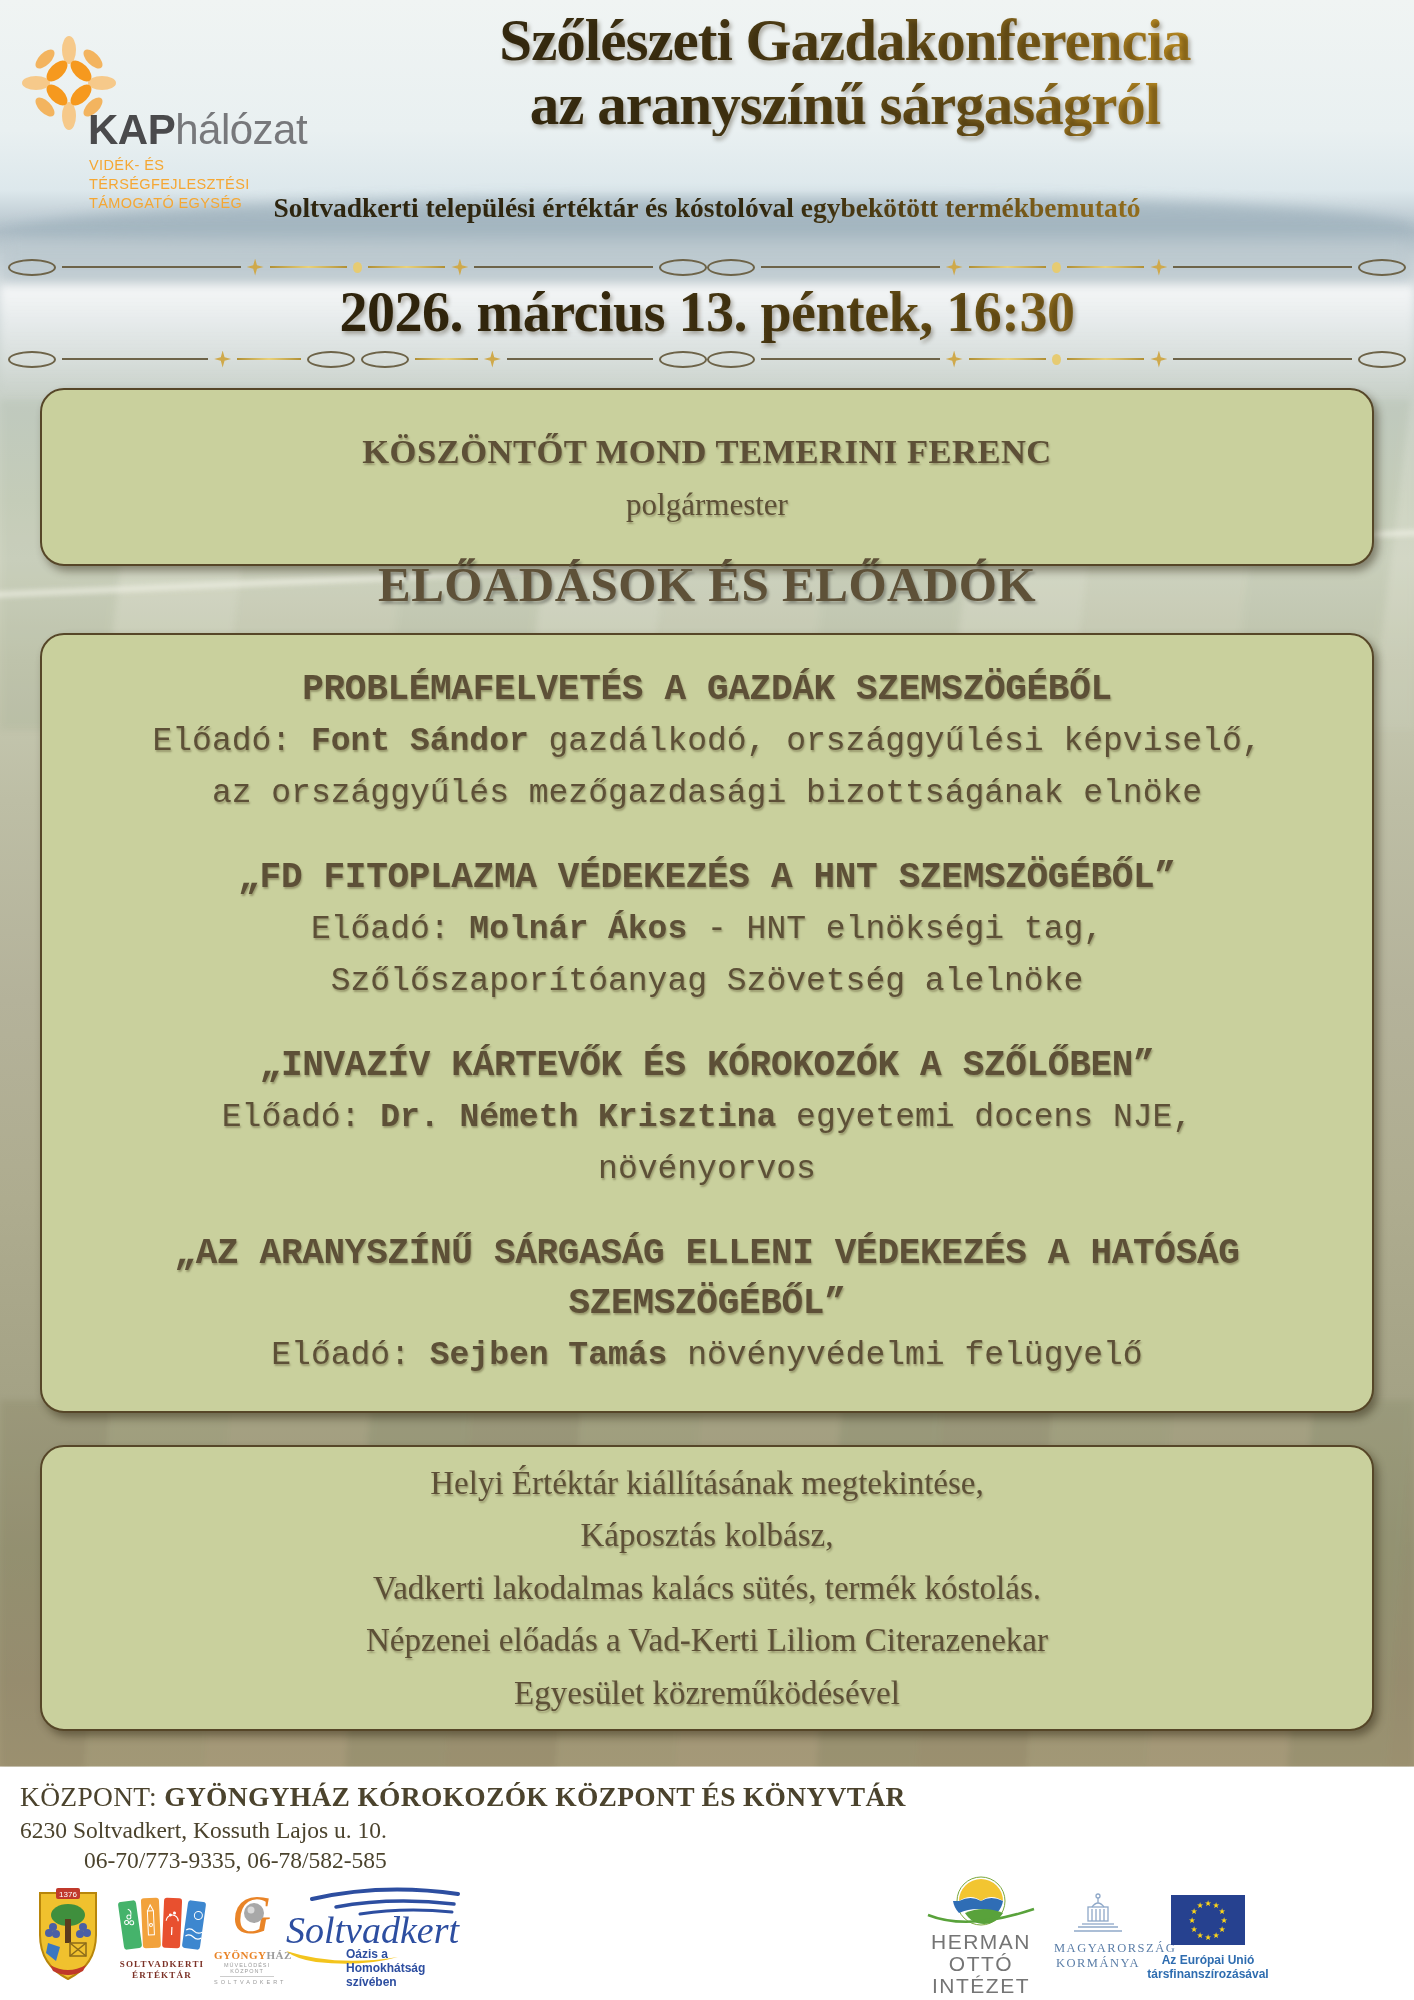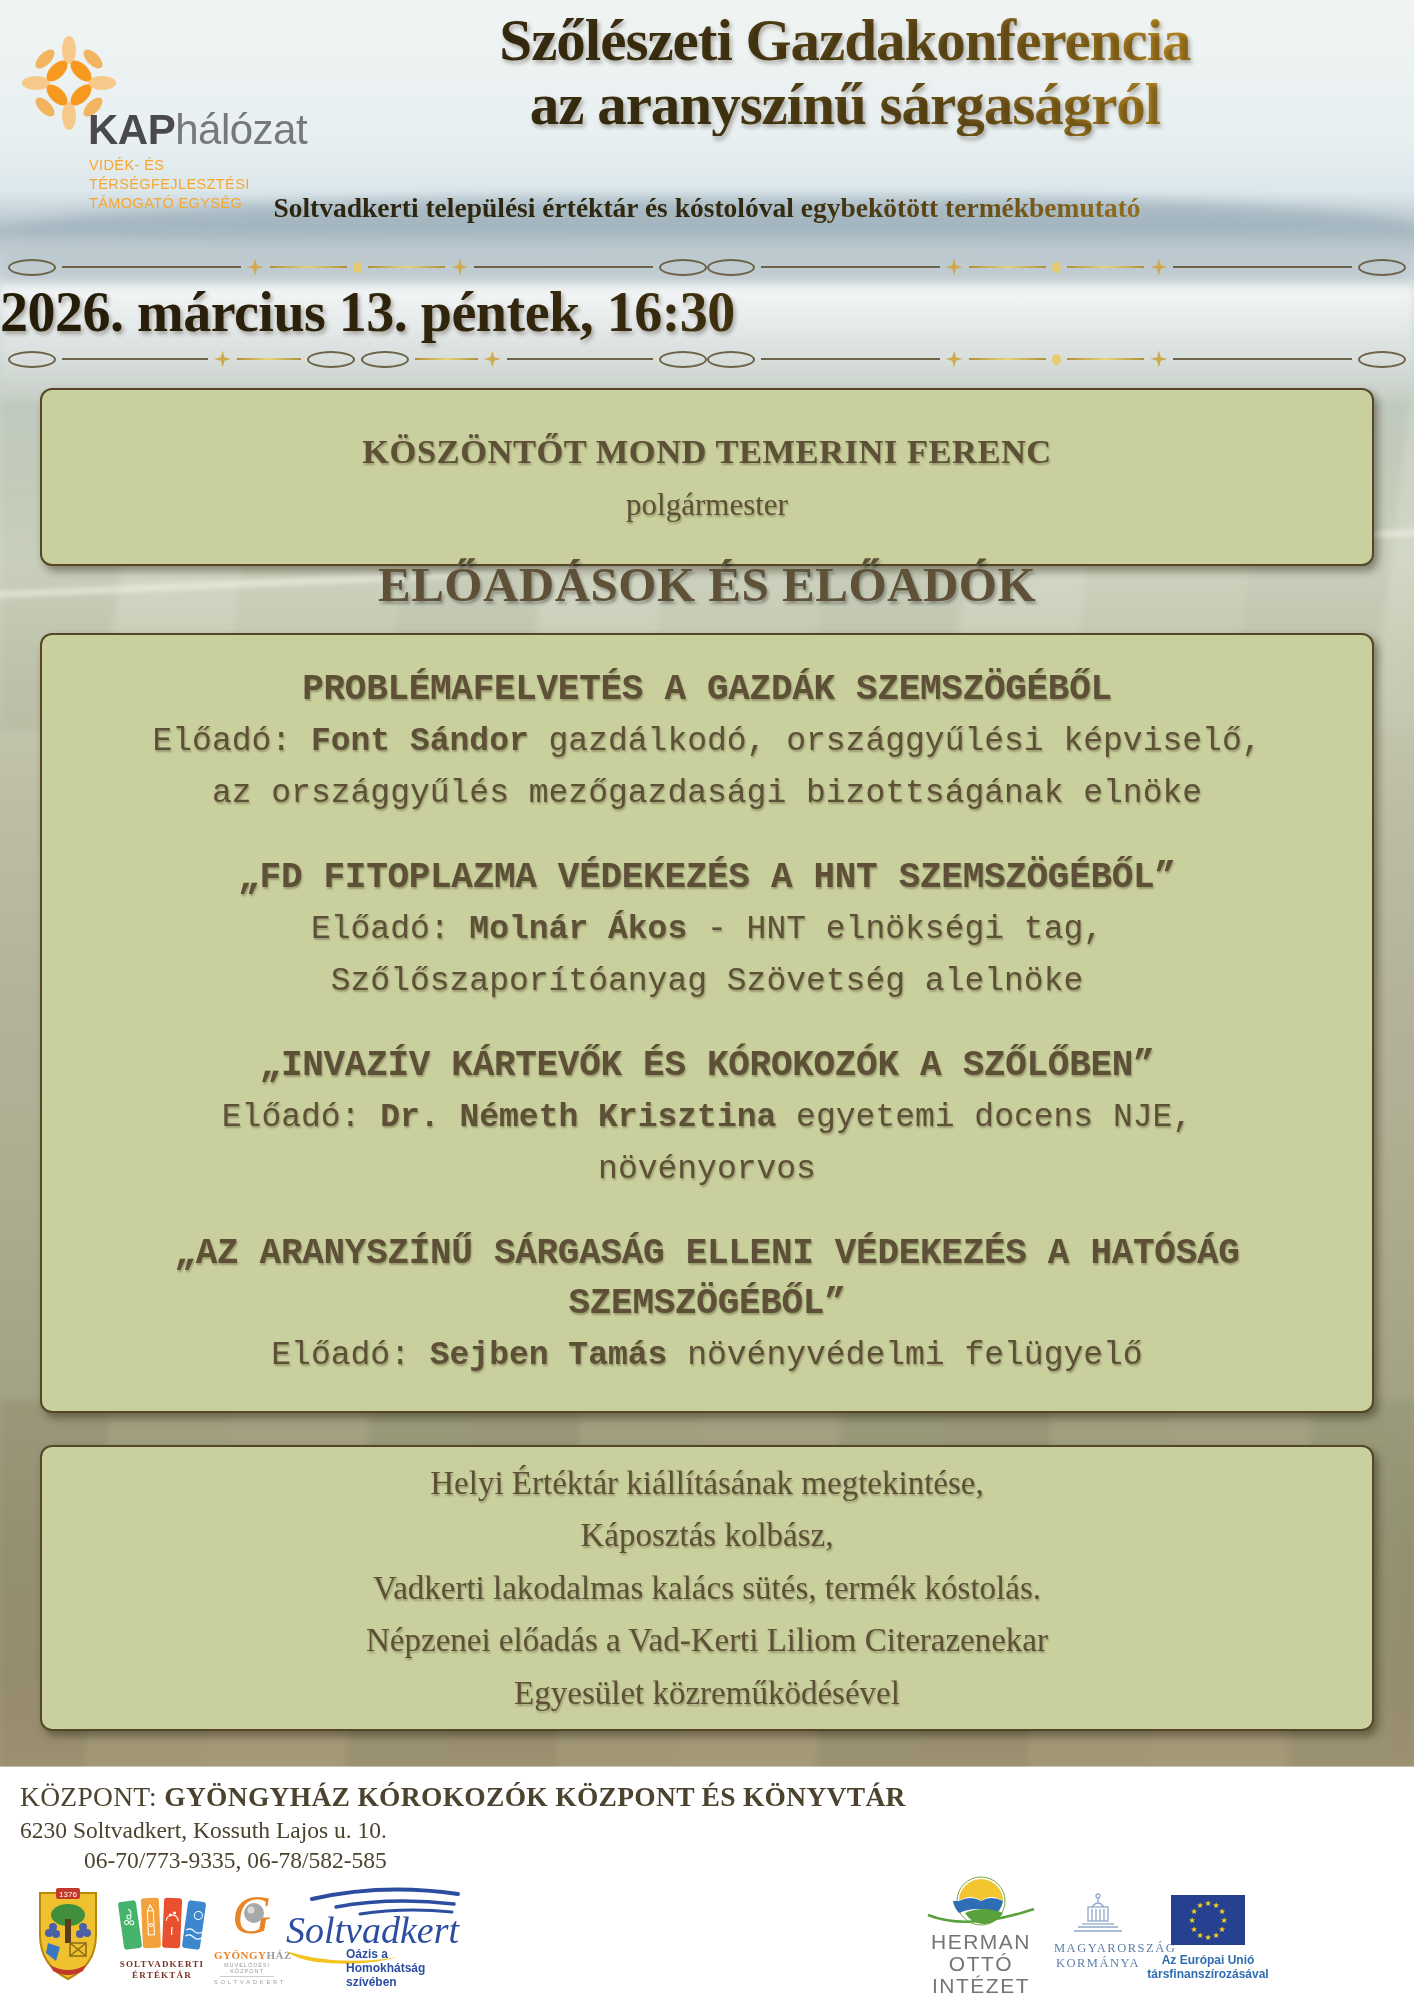--- a/index.html
+++ b/index.html
@@ -54,26 +54,26 @@
   .orn{position:absolute;left:8px;right:8px;display:flex;align-items:center;height:18px;}
   .orn-half{flex:1;display:flex;align-items:center;gap:6px;}
   .orn .ln{flex:3;height:2px;background:#6d6348;}
   .orn .gln{flex:1.3;height:2.5px;background:linear-gradient(90deg,#b08f35,#ead27b,#b08f35);}
   .orn .lens{width:44px;height:13px;border:2px solid #6d6348;border-radius:50%;background:transparent;}
   .orn .star{width:17px;height:17px;background:#cfa94b;clip-path:polygon(50% 0,61% 39%,100% 50%,61% 61%,50% 100%,39% 61%,0 50%,39% 39%);}
   .orn .dot{width:9px;height:11px;border-radius:50%;background:#e6cb72;}
   .orn1{top:258px;}
   .orn2{top:350px;}
 
-  .date-line{position:absolute;left:0;top:280px;width:100%;font-weight:bold;font-size:56px;letter-spacing:-.5px;}
+  .date-line{position:absolute;left:0;top:280px;width:100%;text-align:center;font-weight:bold;font-size:56px;letter-spacing:-.5px;}
 
   
   .gbox{
     position:absolute;left:40px;right:40px;
-    background:#c9d09d;border:2.5px solid #564628;border-radius:12px;
+    background:#c9d09d;border:2.5px solid #564628;border-radius:24px;
     box-shadow:4px 5px 8px rgba(40,30,10,.45);
     color:#5d5037;text-align:center;
     display:flex;flex-direction:column;justify-content:center;
   }
   .gbox .btxt{text-shadow:1px 2px 2px rgba(60,50,20,.35);}
   .box-greeting{top:388px;height:174px;gap:16px;}
   .box-greeting .g-title{font-weight:bold;font-size:34.5px;letter-spacing:.5px;}
   .box-greeting .g-sub{font-size:31px;}
 
   .section-title{position:absolute;left:0;top:556px;width:100%;text-align:center;font-weight:bold;font-size:49px;color:#5e5138;text-shadow:2px 3px 3px rgba(0,0,0,.3);letter-spacing:.5px;}

